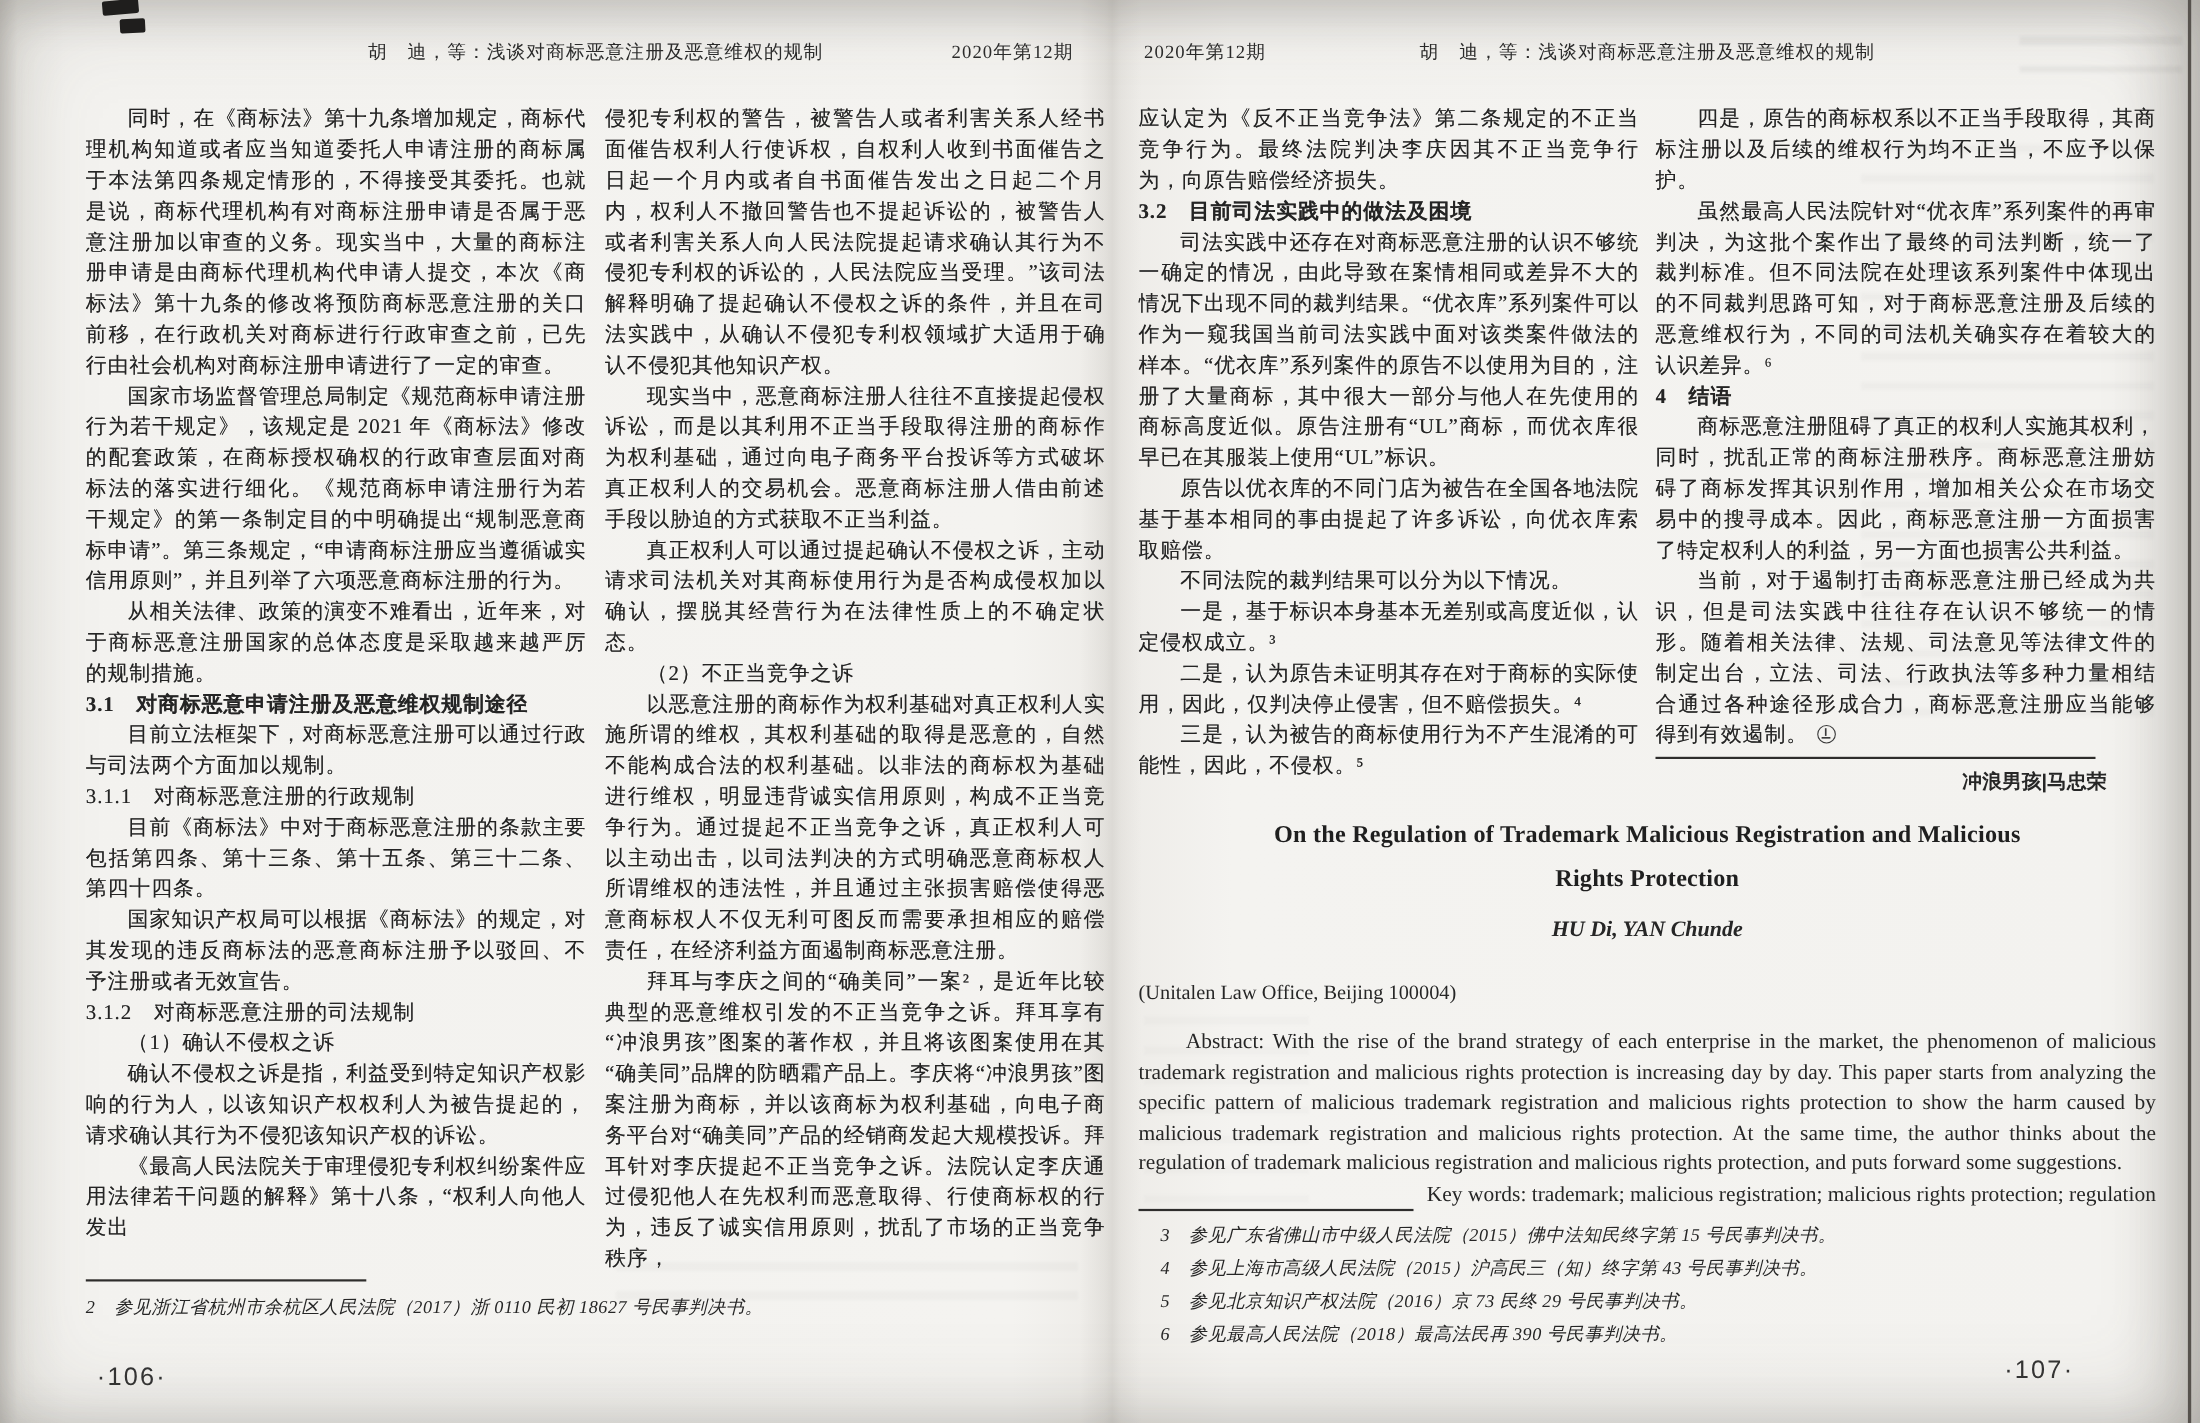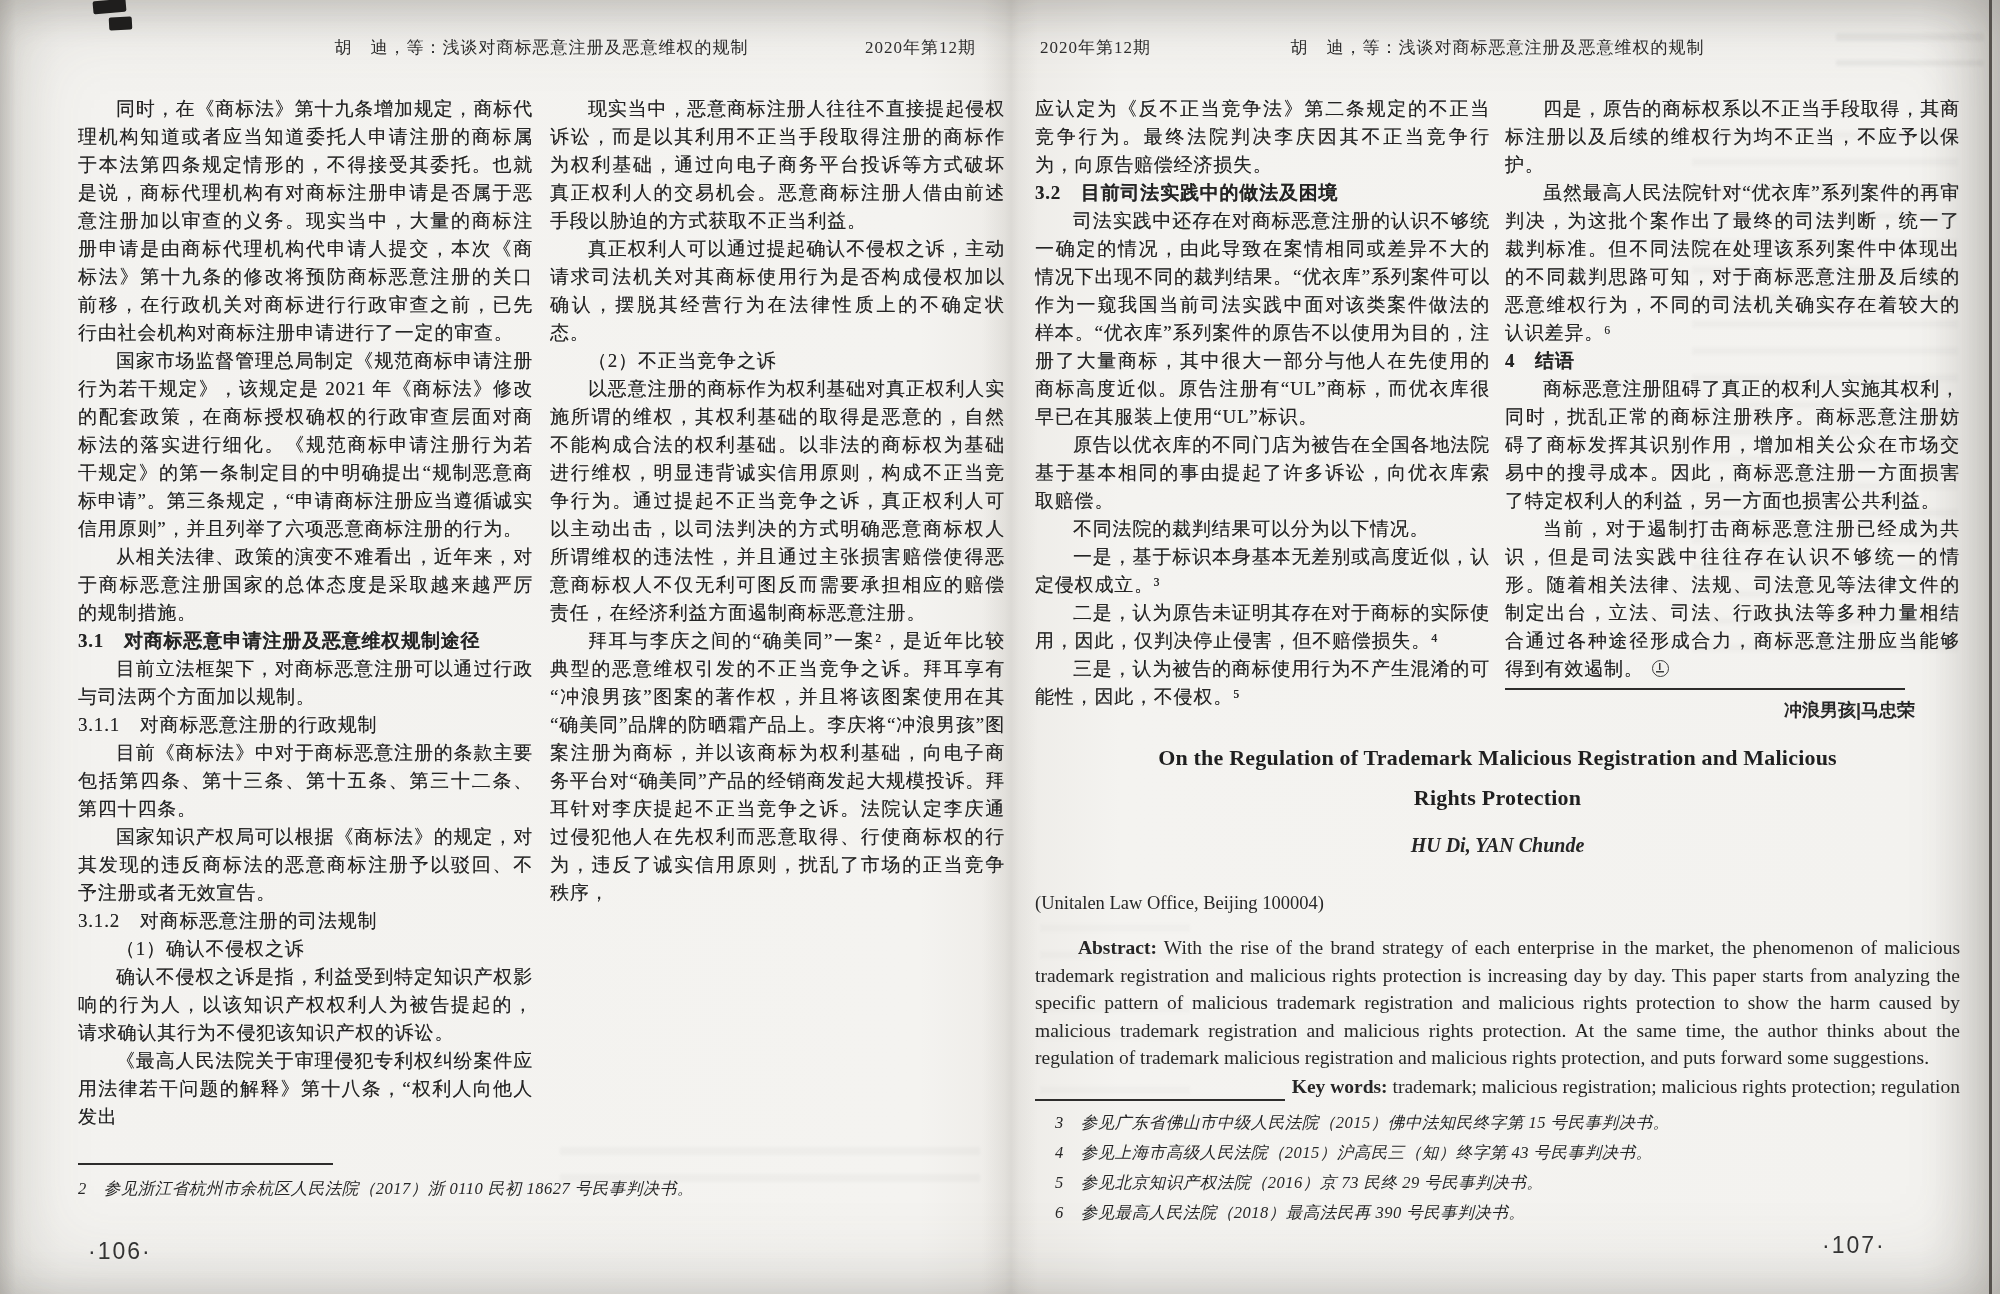--- a/index.html
+++ b/index.html
@@ -61,21 +61,21 @@
   #fn-right{position:absolute;left:1055px;top:1108px;width:925px;font-size:16.5px;z-index:3;letter-spacing:.5px;}
   #editor{position:absolute;left:1465px;top:698px;width:450px;text-align:right;
     font-size:18px;font-weight:700;z-index:3;font-family:"Liberation Sans","DejaVu Sans",sans-serif;}
 
   .en{position:absolute;left:1035px;top:738px;width:925px;z-index:3;}
   .en-title{font-size:22px;font-weight:700;text-align:center;line-height:40px;letter-spacing:.2px;color:#1f1f1f;}
   .en-authors{text-align:center;font-style:italic;font-weight:700;font-size:20px;margin-top:16px;}
   .en-affil{font-size:18.5px;margin-top:36px;}
   .en-abs{margin-top:20px;font-size:19.5px;line-height:27.5px;text-align:justify;text-indent:2.2em;}
   .en-kw{font-size:19.5px;line-height:27.5px;margin-top:1px;text-indent:2.2em;text-align:right;}
-  .b{font-weight:700;margin-top:32px;}
+  .b{font-weight:400;margin-top:32px;}
 
   .pagenum{position:absolute;font-family:"Liberation Sans","DejaVu Sans",sans-serif;
     font-size:23px;letter-spacing:2px;color:#333;z-index:3;}
   #pn-l{left:88px;top:1238px;}
   #pn-r{left:1822px;top:1232px;}
 </style>
 </head>
 <body>
 
 <div class="spread">
@@ -99,20 +99,21 @@
       <div class="blk p">目前立法框架下，对商标恶意注册可以通过行政与司法两个方面加以规制。</div>
       <div class="blk h2">3.1.1　对商标恶意注册的行政规制</div>
       <div class="blk p">目前《商标法》中对于商标恶意注册的条款主要包括第四条、第十三条、第十五条、第三十二条、第四十四条。</div>
       <div class="blk p">国家知识产权局可以根据《商标法》的规定，对其发现的违反商标法的恶意商标注册予以驳回、不予注册或者无效宣告。</div>
       <div class="blk h2">3.1.2　对商标恶意注册的司法规制</div>
       <div class="blk p">（1）确认不侵权之诉</div>
       <div class="blk p">确认不侵权之诉是指，利益受到特定知识产权影响的行为人，以该知识产权权利人为被告提起的，请求确认其行为不侵犯该知识产权的诉讼。</div>
       <div class="blk p">《最高人民法院关于审理侵犯专利权纠纷案件应用法律若干问题的解释》第十八条，“权利人向他人发出</div>
     </div>
   <div class="cn-col" id="lcol2">
+      <div class="blk cont">侵犯专利权的警告，被警告人或者利害关系人经书面催告权利人行使诉权，自权利人收到书面催告之日起一个月内或者自书面催告发出之日起二个月内，权利人不撤回警告也不提起诉讼的，被警告人或者利害关系人向人民法院提起请求确认其行为不侵犯专利权的诉讼的，人民法院应当受理。”该司法解释明确了提起确认不侵权之诉的条件，并且在司法实践中，从确认不侵犯专利权领域扩大适用于确认不侵犯其他知识产权。</div>
       <div class="blk p">现实当中，恶意商标注册人往往不直接提起侵权诉讼，而是以其利用不正当手段取得注册的商标作为权利基础，通过向电子商务平台投诉等方式破坏真正权利人的交易机会。恶意商标注册人借由前述手段以胁迫的方式获取不正当利益。</div>
       <div class="blk p">真正权利人可以通过提起确认不侵权之诉，主动请求司法机关对其商标使用行为是否构成侵权加以确认，摆脱其经营行为在法律性质上的不确定状态。</div>
       <div class="blk p">（2）不正当竞争之诉</div>
       <div class="blk p">以恶意注册的商标作为权利基础对真正权利人实施所谓的维权，其权利基础的取得是恶意的，自然不能构成合法的权利基础。以非法的商标权为基础进行维权，明显违背诚实信用原则，构成不正当竞争行为。通过提起不正当竞争之诉，真正权利人可以主动出击，以司法判决的方式明确恶意商标权人所谓维权的违法性，并且通过主张损害赔偿使得恶意商标权人不仅无利可图反而需要承担相应的赔偿责任，在经济利益方面遏制商标恶意注册。</div>
       <div class="blk p">拜耳与李庆之间的“确美同”一案²，是近年比较典型的恶意维权引发的不正当竞争之诉。拜耳享有“冲浪男孩”图案的著作权，并且将该图案使用在其“确美同”品牌的防晒霜产品上。李庆将“冲浪男孩”图案注册为商标，并以该商标为权利基础，向电子商务平台对“确美同”产品的经销商发起大规模投诉。拜耳针对李庆提起不正当竞争之诉。法院认定李庆通过侵犯他人在先权利而恶意取得、行使商标权的行为，违反了诚实信用原则，扰乱了市场的正当竞争秩序，</div>
     </div>
 
   <div class="cn-col" id="rcol1">
       <div class="blk cont">应认定为《反不正当竞争法》第二条规定的不正当竞争行为。最终法院判决李庆因其不正当竞争行为，向原告赔偿经济损失。</div>
       <div class="blk h1">3.2　目前司法实践中的做法及困境</div>

